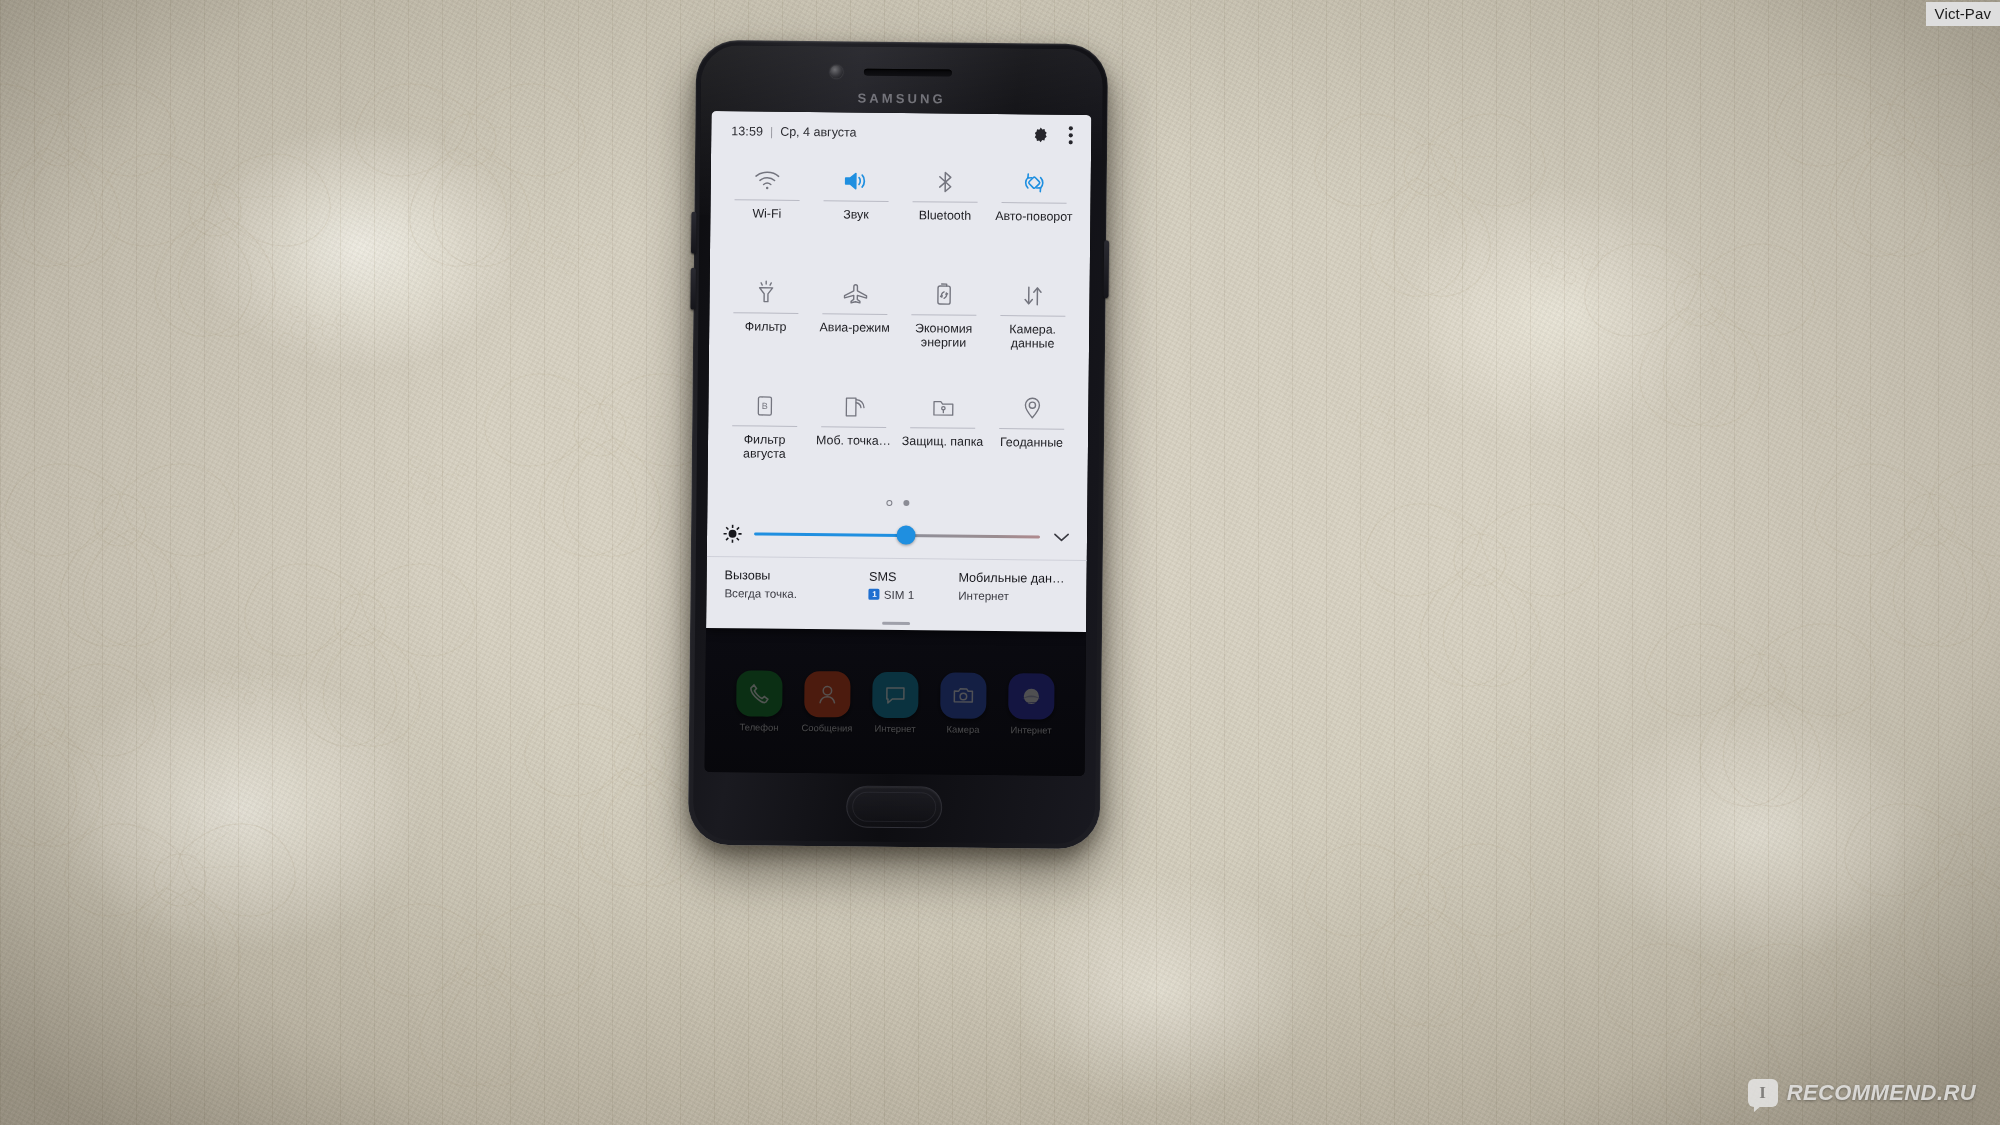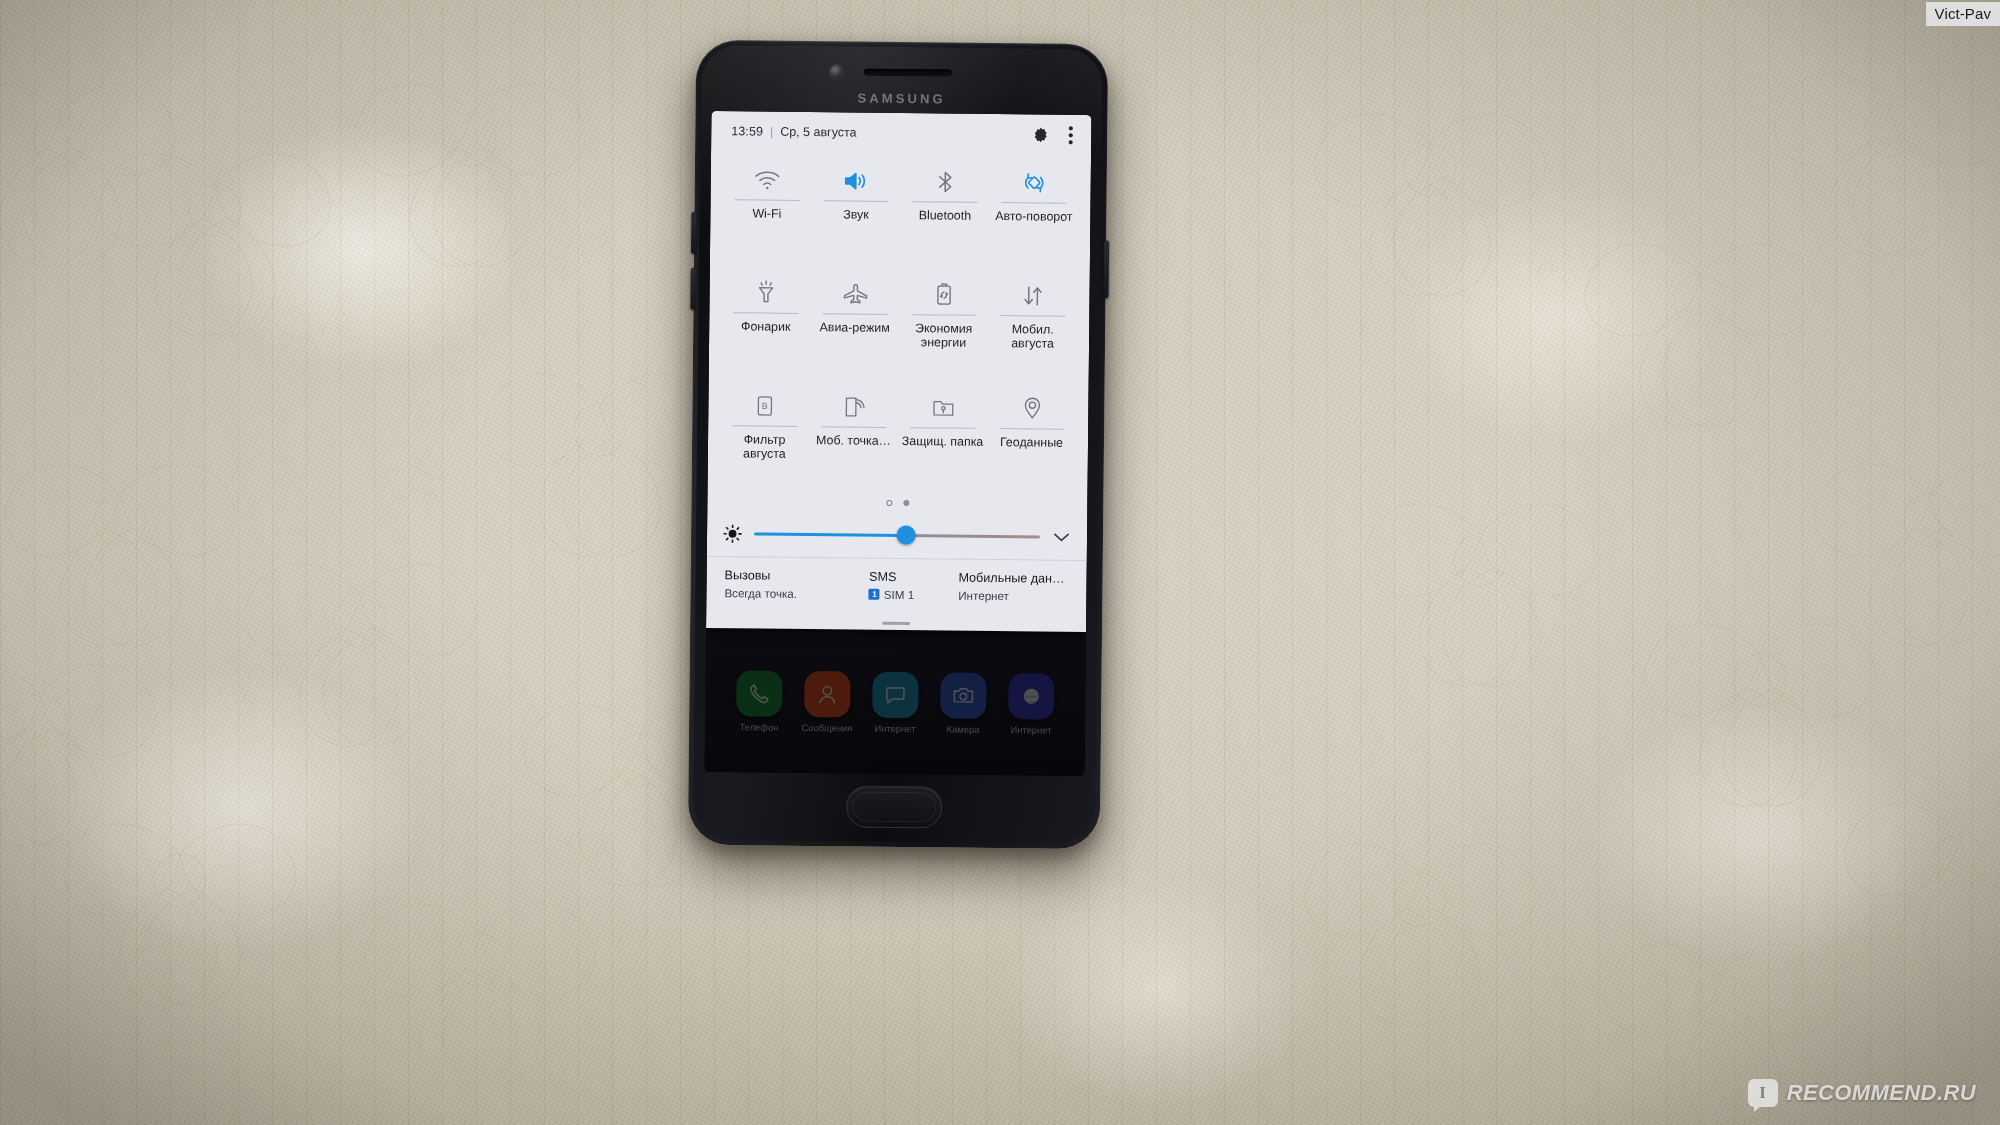--- a/index.html
+++ b/index.html
@@ -396,21 +396,21 @@
           </div>
           <div class="dock-label">Интернет</div>
         </div>
       </div>
 
       <div id="qs-panel">
 
         <div id="qs-header">
           <span id="qs-time">13:59</span>
           <span id="qs-sep">|</span>
-          <span id="qs-date">Ср, 5 августа</span>
+          <span id="qs-date">Ср, 4 августа</span>
           <span id="qs-header-spacer"></span>
           <span class="hdr-icon">
             <svg width="17" height="17" viewBox="0 0 24 24" fill="#26262c">
               <path d="M12 8.4a3.6 3.6 0 1 0 0 7.2 3.6 3.6 0 0 0 0-7.2zm0 5.6a2 2 0 1 1 0-4 2 2 0 0 1 0 4z"></path>
               <path d="M12 1.6l2.1 2.5 3.2-.6.6 3.2 2.5 2.1-1.6 2.8 1.6 2.8-2.5 2.1-.6 3.2-3.2-.6L12 22.4l-2.1-2.5-3.2.6-.6-3.2-2.5-2.1L5.2 12 3.6 9.2l2.5-2.1.6-3.2 3.2.6z"></path>
             </svg>
           </span>
           <span class="hdr-icon">
             <svg width="5" height="19" viewBox="0 0 5 19" fill="#26262c">
               <circle cx="2.5" cy="2.5" r="2.1"></circle>
@@ -474,21 +474,21 @@
           <div class="tile">
             <span class="tile-icon">
               <svg width="23" height="26" viewBox="0 0 23 26" fill="none" stroke="#74757f" stroke-width="1.4" stroke-linejoin="round" stroke-linecap="round">
                 <path d="M5 8.2 H18 L13.4 14.2 V22 H9.6 V14.2 Z"></path>
                 <path d="M11.5 1.6 V4.4"></path>
                   <path d="M6.4 3.2 L7.6 5.5"></path>
                   <path d="M16.6 3.2 L15.4 5.5"></path>
               </svg>
             </span>
             <span class="tile-rule"></span>
-            <span class="tile-label">Фонарик</span>
+            <span class="tile-label">Фильтр</span>
           </div>
 
           <div class="tile">
             <span class="tile-icon">
               <svg width="28" height="24" viewBox="0 0 28 24" fill="none" stroke="#74757f" stroke-width="1.4" stroke-linejoin="round" stroke-linecap="round">
                 <path d="M14 3.2 C15.1 3.2 15.8 4.1 15.8 5.3 V9.3 L25 14.2 V16.4 L15.8 13.8 V17.9 L18.4 19.8 V21.3 L14 20.2 L9.6 21.3 V19.8 L12.2 17.9 V13.8 L3 16.4 V14.2 L12.2 9.3 V5.3 C12.2 4.1 12.9 3.2 14 3.2 Z"></path>
               </svg>
             </span>
             <span class="tile-rule"></span>
             <span class="tile-label">Авиа-режим</span>
@@ -510,21 +510,21 @@
           <div class="tile">
             <span class="tile-icon">
               <svg width="25" height="25" viewBox="0 0 25 25" fill="none" stroke="#74757f" stroke-width="1.5" stroke-linecap="round" stroke-linejoin="round">
                 <path d="M8.2 3.8 V20.2"></path>
                   <path d="M4.6 16.2 L8.2 20.4 L11.8 16.2"></path>
                 <path d="M16.8 21.2 V4.8"></path>
                   <path d="M13.2 8.8 L16.8 4.6 L20.4 8.8"></path>
               </svg>
             </span>
             <span class="tile-rule"></span>
-            <span class="tile-label">Мобил. августа</span>
+            <span class="tile-label">Камера. данные</span>
           </div>
 
           <div class="tile">
             <span class="tile-icon">
               <svg width="21" height="25" viewBox="0 0 21 25" fill="none" stroke="#74757f" stroke-width="1.3" stroke-linejoin="round">
                 <rect x="4" y="3.4" width="13" height="18" rx="1.6"></rect>
                 <text x="10.5" y="15.4" font-size="9" font-family="Liberation Sans, sans-serif" fill="#74757f" stroke="none" text-anchor="middle">B</text>
               </svg>
             </span>
             <span class="tile-rule"></span>

